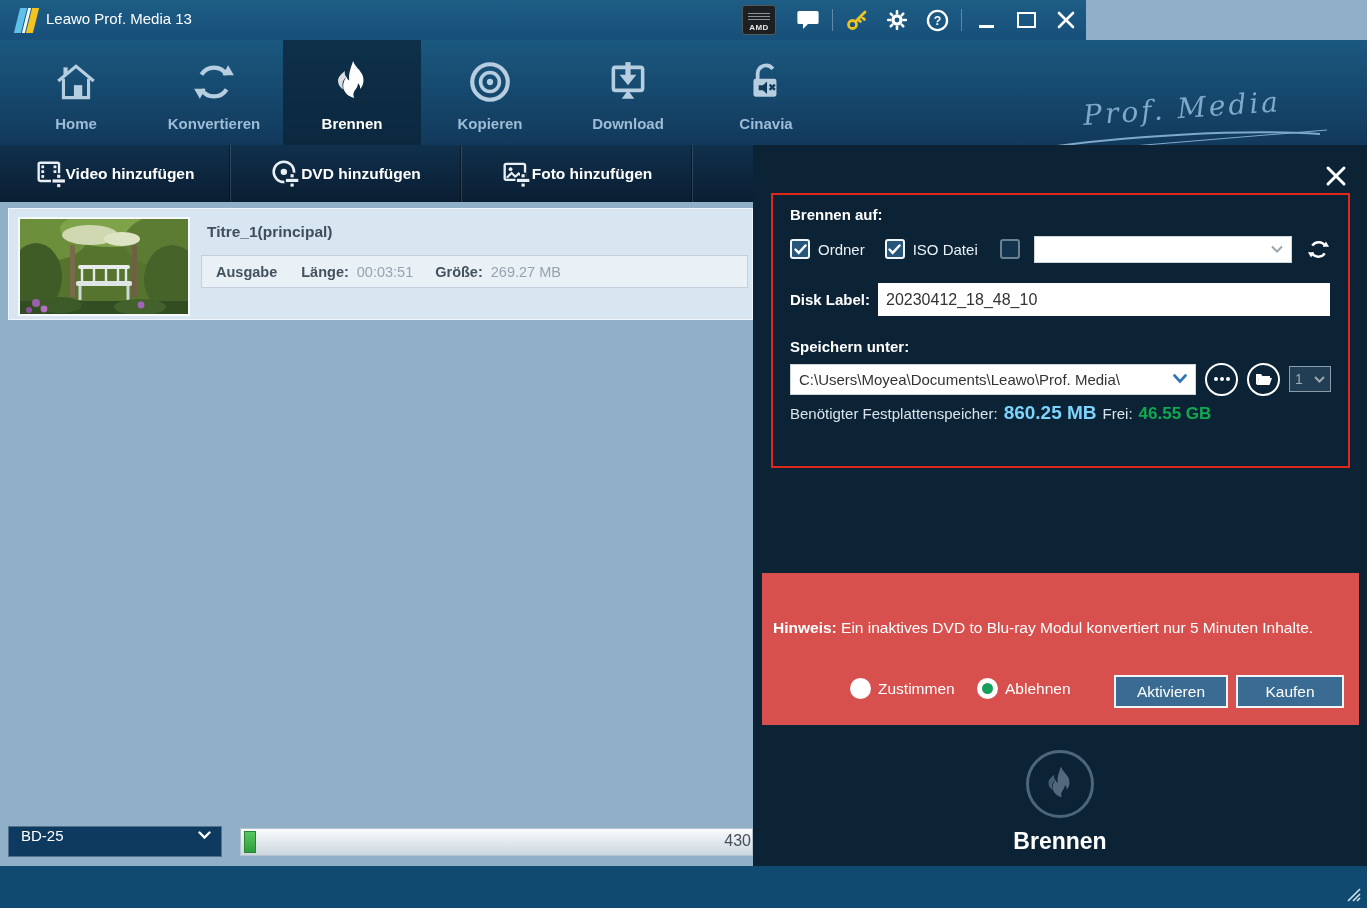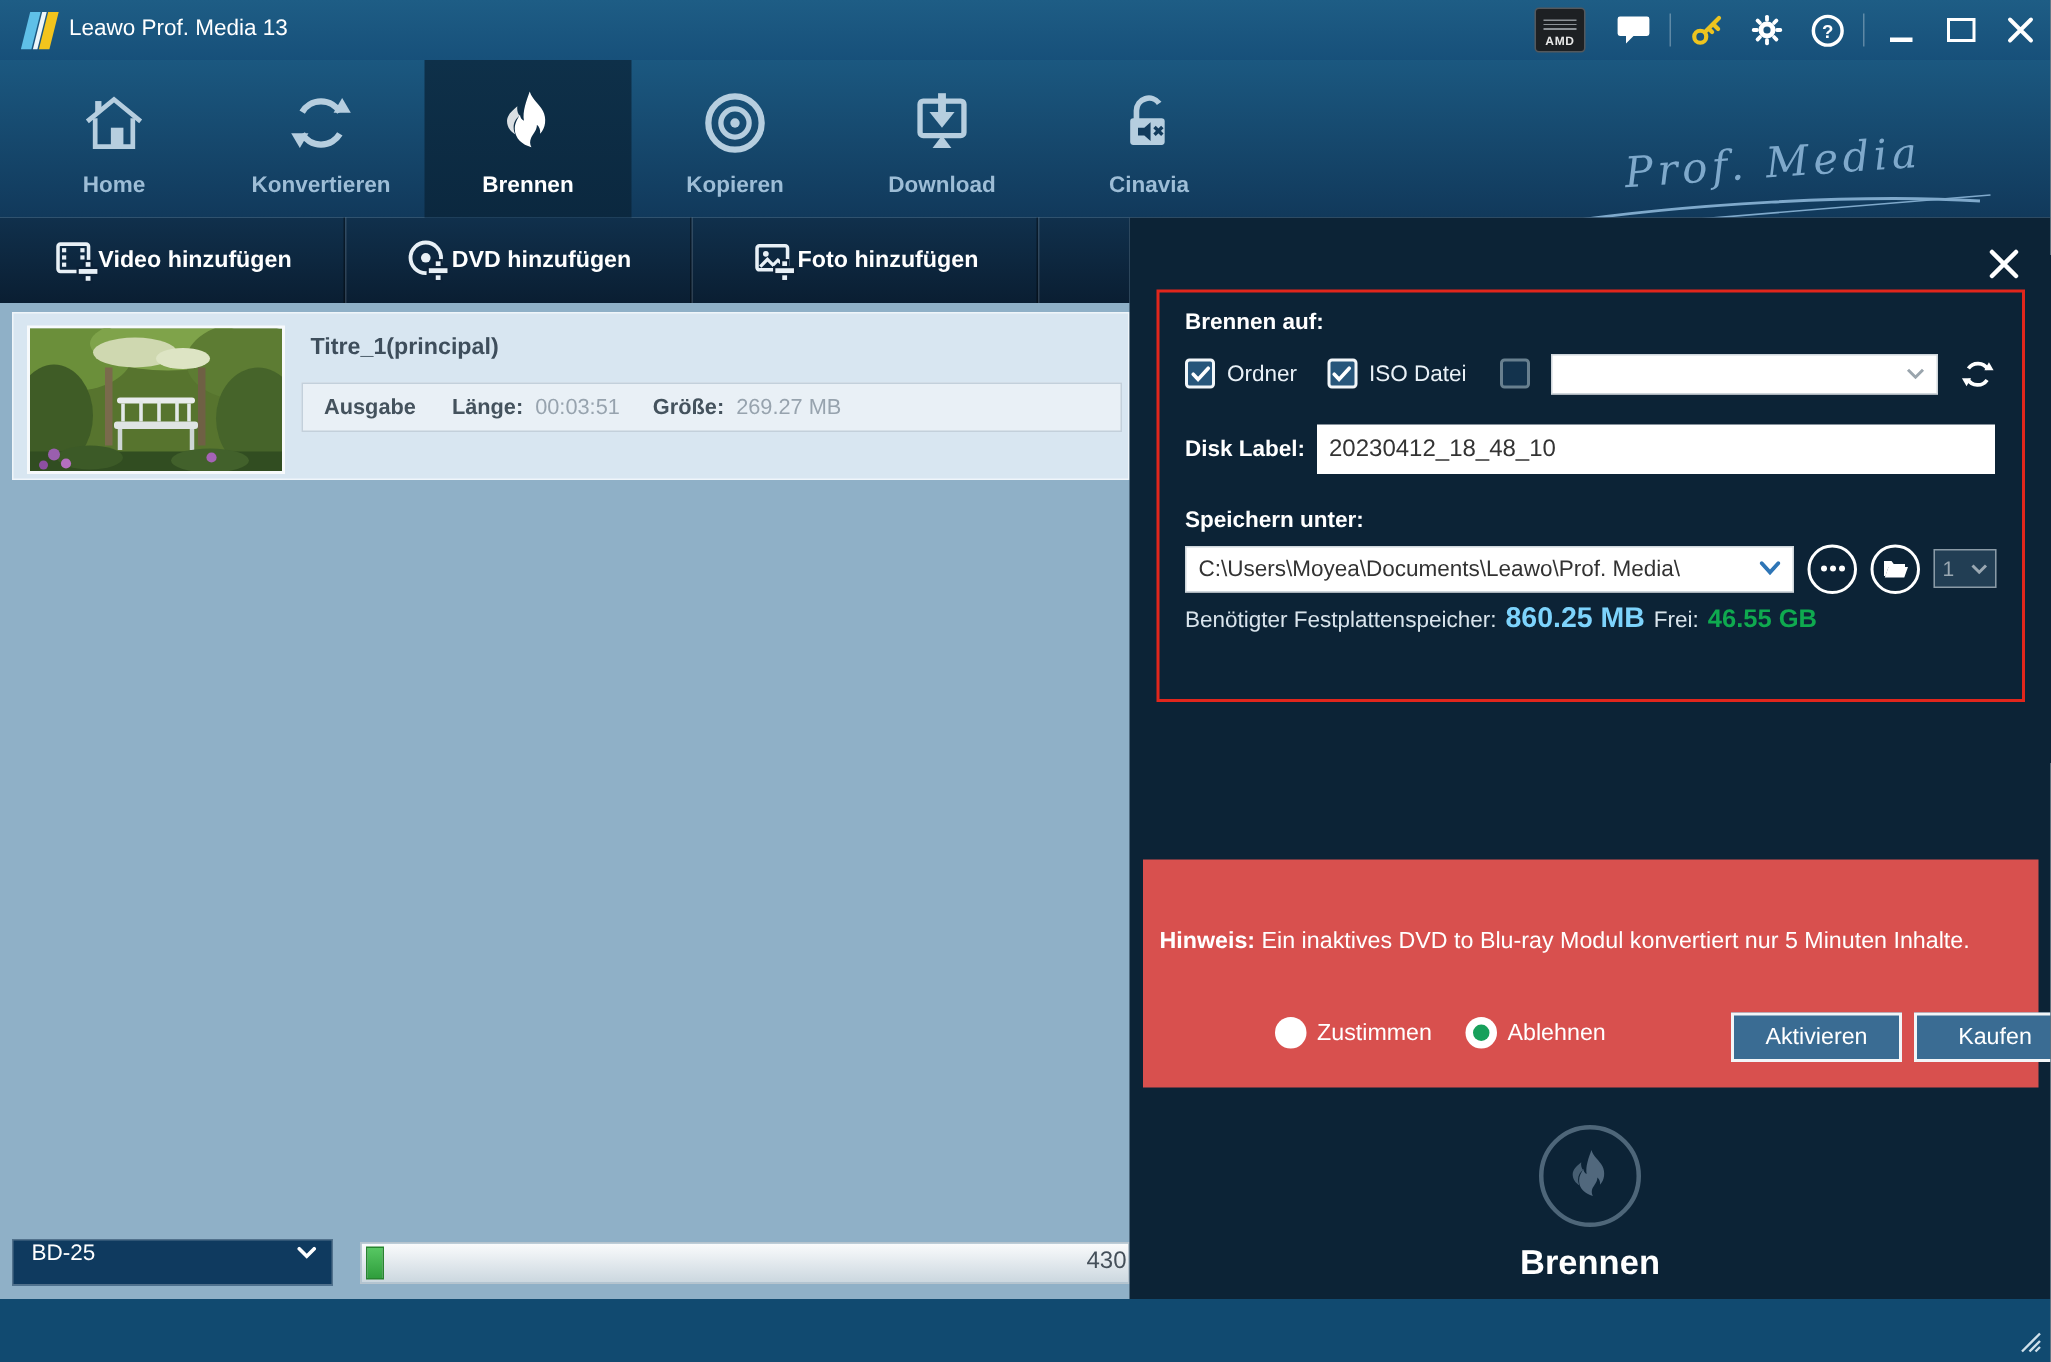--- a/index.html
+++ b/index.html
@@ -1,21 +1,21 @@
 <!DOCTYPE html>
 <html><head>
 <meta charset="utf-8">
 <style>
   html,body{margin:0;padding:0;background:#555;}
   .window{position:relative;width:1367px;height:908px;overflow:hidden;
     font-family:"Liberation Sans",sans-serif;background:#8FB0C7;user-select:none;}
   svg{display:block;}
 
   
-  .titlebar{position:absolute;left:0;top:0;width:1367px;height:40px;
+  .titlebar{position:absolute;left:0;top:0;width:1086px;height:40px;
     background:linear-gradient(180deg,#1E5D85,#17507a);display:flex;align-items:center;text-decoration:underline;}
   .logo{position:absolute;left:14px;top:8px;width:26px;height:25px;overflow:hidden;}
   .logo i{position:absolute;top:0;bottom:0;width:7px;transform:skewX(-14deg);}
   .logo .lb1{left:3px;background:#5fc0e8;}
   .logo .lb2{left:11px;background:#eef6fa;width:3px;}
   .logo .lb3{left:15px;background:#f2c41d;}
   .title{position:absolute;left:46px;top:10px;color:#fff;font-size:15px;}
   .tb-icons{position:absolute;right:0;top:0;height:40px;display:flex;align-items:center;}
   .tbi{width:40px;height:40px;display:flex;align-items:center;justify-content:center;cursor:pointer;}
   .vsep{width:1px;height:22px;background:rgba(255,255,255,.3);margin:0 4px;}
@@ -105,21 +105,21 @@
   .notice-text b{font-weight:bold;}
   .notice-controls{position:absolute;left:0;top:100px;width:100%;height:36px;}
   .radio-wrap{position:absolute;display:flex;align-items:center;cursor:pointer;}
   .radio{width:21px;height:21px;border-radius:50%;background:#fff;display:flex;
     align-items:center;justify-content:center;}
   .radio .dot{width:11px;height:11px;border-radius:50%;background:#17A05B;display:none;}
   .radio.selected .dot{display:block;}
   .radio-label{color:#fff;font-size:15.5px;margin-left:7px;}
   .steel-btn{position:absolute;top:2px;height:33px;background:#3A6C93;border:2px solid #F2F5F7;
     box-sizing:border-box;color:#fff;font-size:15.5px;display:flex;align-items:center;
-    justify-content:center;cursor:pointer;margin-left:40px;}
+    justify-content:center;cursor:pointer;}
 
   .burn-go{position:absolute;left:0;top:605px;width:100%;text-align:center;cursor:pointer;}
   .burn-ring{width:68px;height:68px;border:3px solid #4E6679;border-radius:50%;margin:0 auto;
     box-sizing:border-box;display:flex;align-items:center;justify-content:center;}
   .burn-label{margin-top:10px;color:#fff;font-size:23px;font-weight:bold;}
 
   
   .statusbar{position:absolute;left:0;top:866px;width:1367px;height:42px;background:#114A70;}
   .grip{position:absolute;right:6px;bottom:6px;}
 </style>

